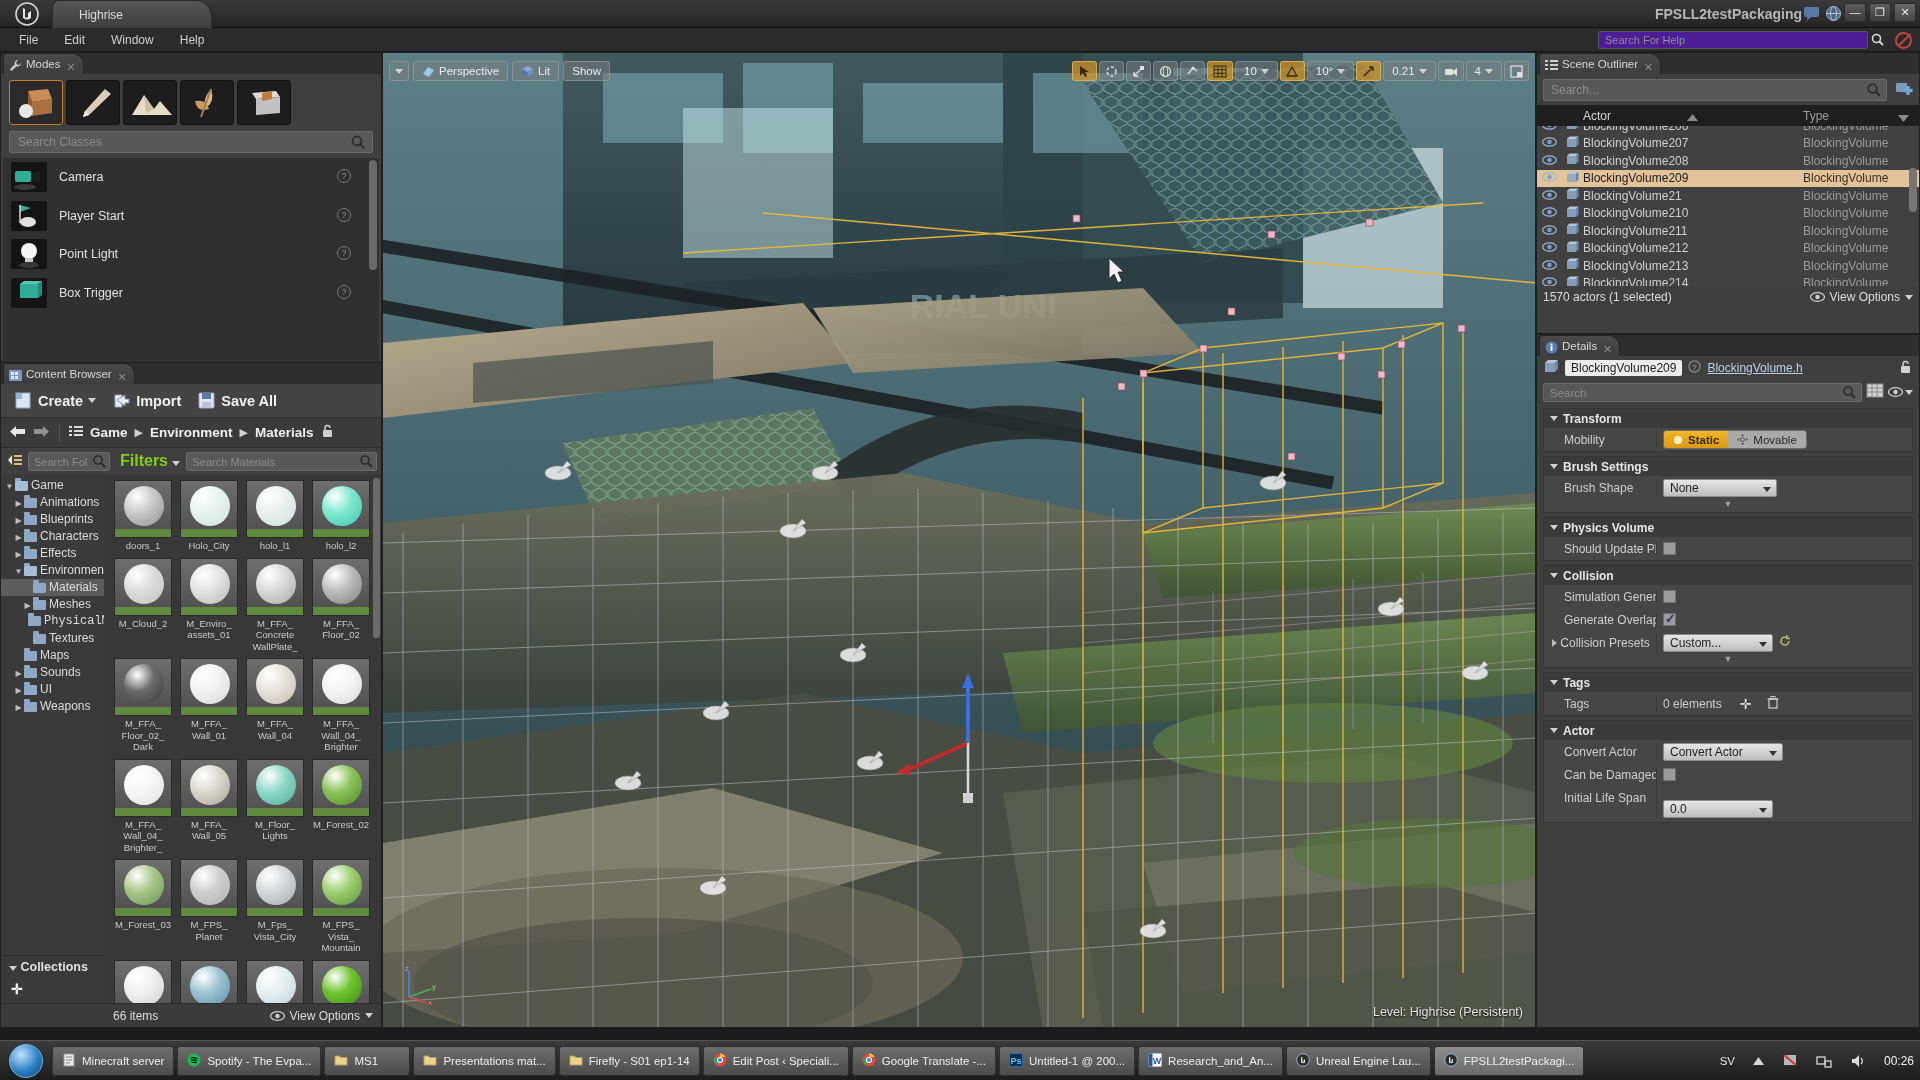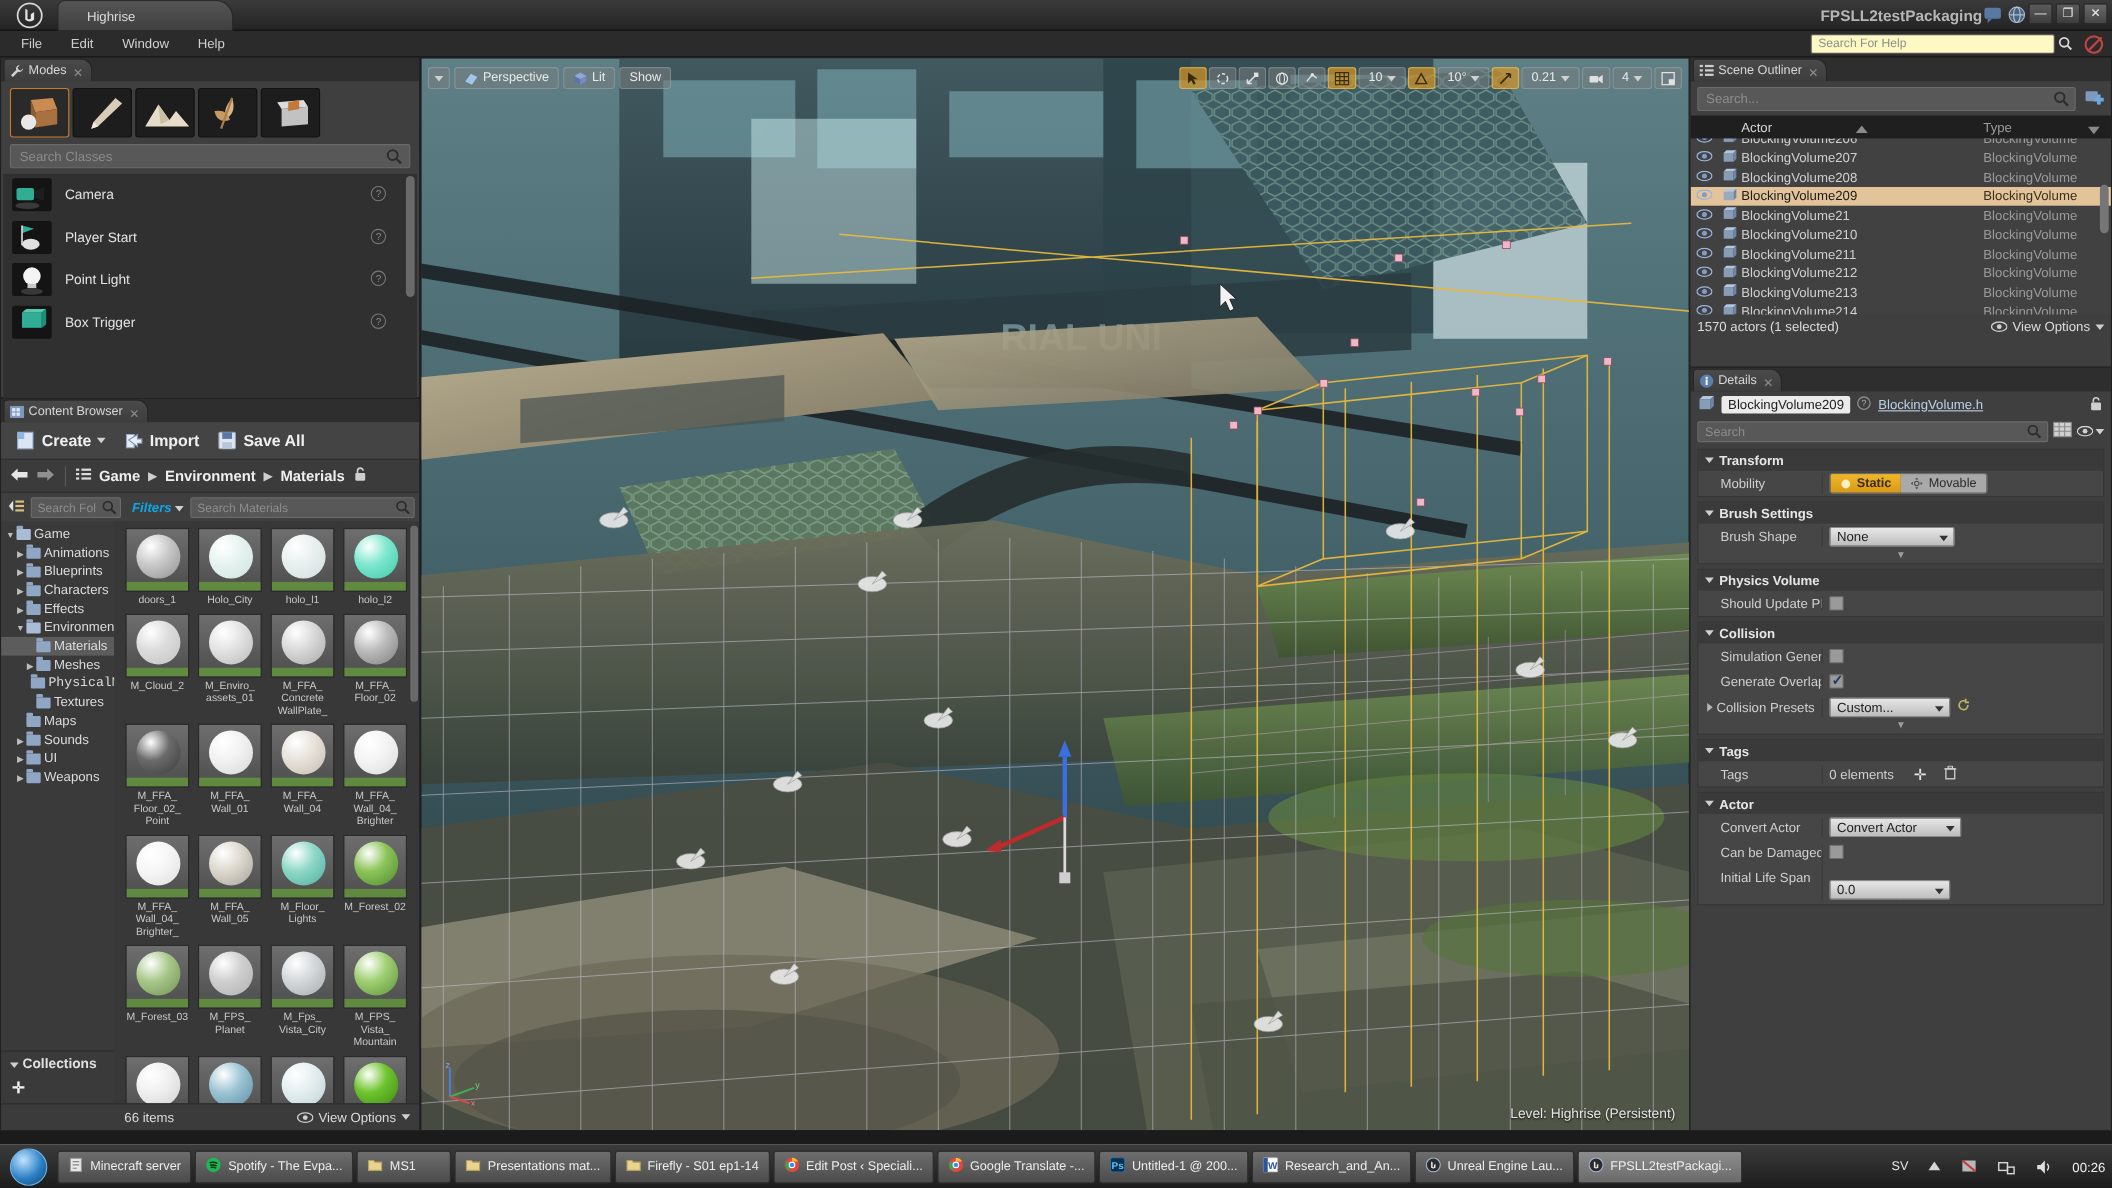--- a/index.html
+++ b/index.html
@@ -45,22 +45,22 @@
   .winbtn.close { background:linear-gradient(#6a6a6a,#454545); }
 
   
   .menubar {
     position:absolute; left:0; top:28px; width:1920px; height:24px;
     background:#2b2b2b; border-bottom:1px solid #1a1a1a;
     display:flex; align-items:center; padding-left:8px; gap:4px;
   }
   .menu-item { padding:3px 11px; color:#cfcfcf; font-size:12px; border-radius:2px; }
   .help-search {
-    position:absolute; right:52px; top:3px; width:222px; height:18px;
-    background:#fef9c3; border:1px solid #555; border-radius:2px;
+    position:absolute; right:52px; top:3px; width:270px; height:18px;
+    background:#4c1d95; border:1px solid #555; border-radius:2px;
     color:#8e8e8e; font-size:11px; line-height:16px; padding-left:6px;
   }
   .help-mag { position:absolute; right:36px; top:5px; }
   .help-no { position:absolute; right:8px; top:4px; width:17px;height:17px;
     border:2px solid #b44; border-radius:50%; }
   .help-no:after{content:"";position:absolute;left:-1px;top:5px;width:17px;height:2px;
     background:#b44;transform:rotate(-45deg);}
 
   
   .panel { position:absolute; background:#3f3f3f; border:1px solid #1f1f1f; }
@@ -623,21 +623,21 @@
         </span>
         <div class="mini-search" style="width:82px;">
           <span>Search Fol</span>
           <span style="position:absolute;right:3px;top:2px;">
             <svg width="13" height="13" viewBox="0 0 13 13">
                 <circle cx="5" cy="5" r="4" fill="none" stroke="#2c2c2c" stroke-width="1.6"></circle>
                 <line x1="8" y1="8" x2="12" y2="12" stroke="#2c2c2c" stroke-width="1.8"></line>
               </svg>
           </span>
         </div>
-        <span style="font-size:12px;color:#0ea5e9;font-weight:bold;margin-left:4px;font-style:italic;">
+        <span style="font-size:16px;color:#84cc16;font-weight:bold;margin-left:4px;">
           <span>Filters</span>
           <span class="tri"></span>
         </span>
         <div class="mini-search" style="flex:1;">
           <span>Search Materials</span>
           <span style="position:absolute;right:3px;top:2px;">
             <svg width="13" height="13" viewBox="0 0 13 13">
                 <circle cx="5" cy="5" r="4" fill="none" stroke="#2c2c2c" stroke-width="1.6"></circle>
                 <line x1="8" y1="8" x2="12" y2="12" stroke="#2c2c2c" stroke-width="1.8"></line>
               </svg>
@@ -718,21 +718,21 @@
                   <div class="sphere" style="background: radial-gradient(circle at 33% 27%, rgb(255, 255, 255), rgb(189, 189, 189) 42%, rgb(126, 126, 126));"></div>
                   <div class="floor"></div>
                 </div>
                 <div class="asset-label">M_​FFA_​Floor_​02</div>
               </div>
               <div class="asset">
                 <div class="asset-thumb">
                   <div class="sphere" style="background: radial-gradient(circle at 33% 27%, rgb(255, 255, 255), rgb(107, 107, 107) 42%, rgb(58, 58, 58));"></div>
                   <div class="floor"></div>
                 </div>
-                <div class="asset-label">M_​FFA_​Floor_​02_​Point</div>
+                <div class="asset-label">M_​FFA_​Floor_​02_​Dark</div>
               </div>
               <div class="asset">
                 <div class="asset-thumb">
                   <div class="sphere" style="background: radial-gradient(circle at 33% 27%, rgb(255, 255, 255), rgb(242, 242, 242) 42%, rgb(214, 214, 214));"></div>
                   <div class="floor"></div>
                 </div>
                 <div class="asset-label">M_​FFA_​Wall_​01</div>
               </div>
               <div class="asset">
                 <div class="asset-thumb">

